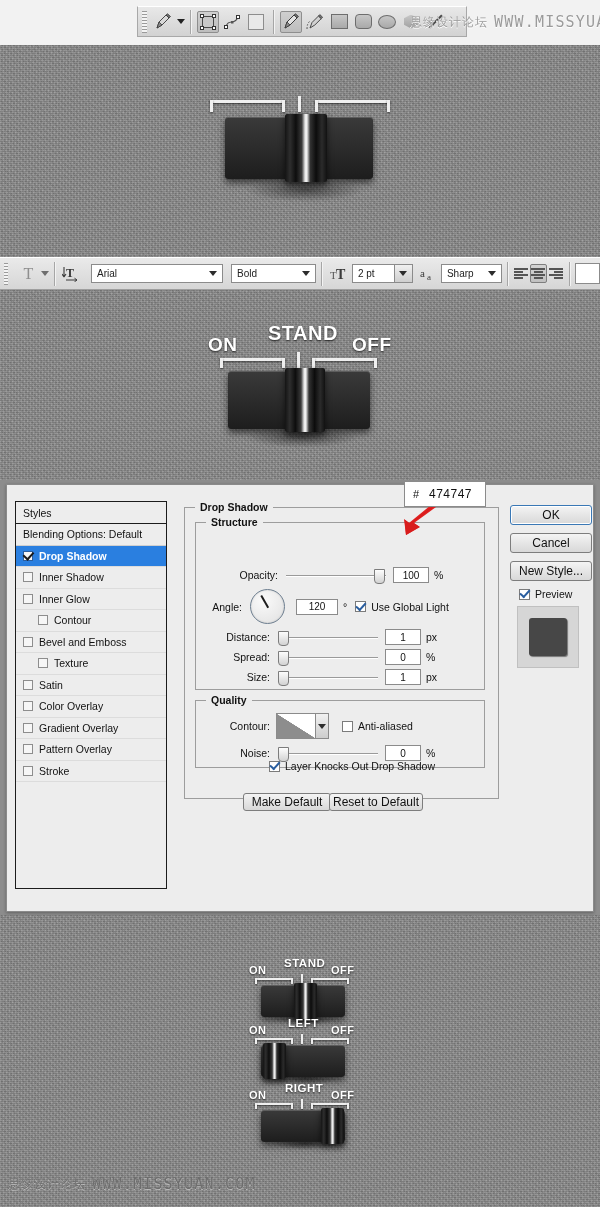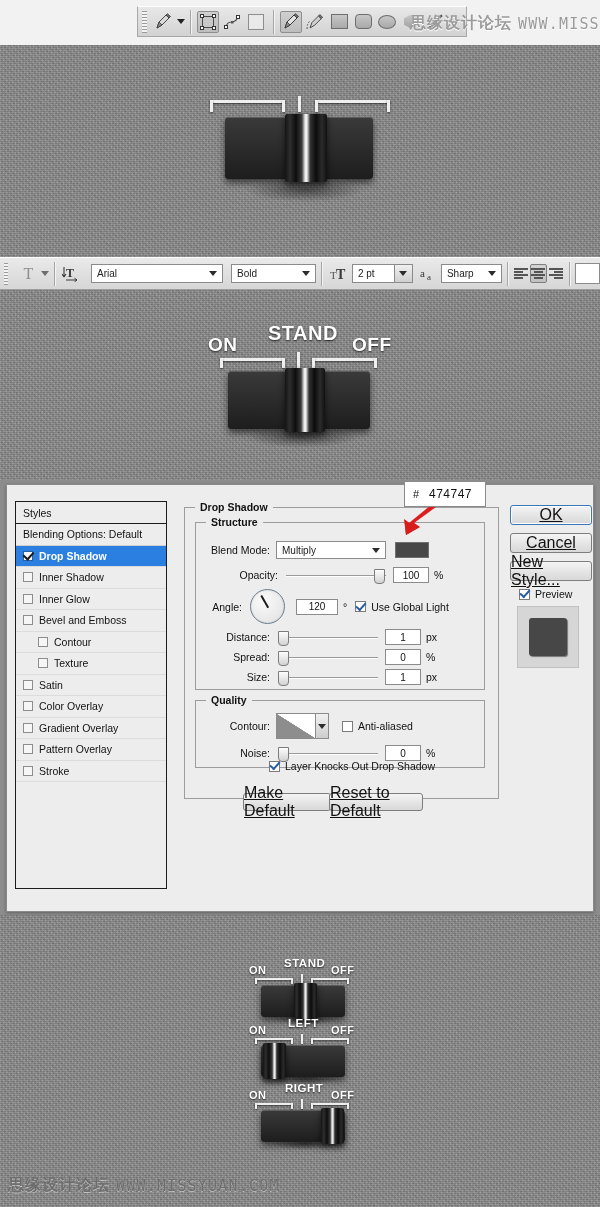--- a/index.html
+++ b/index.html
@@ -51,21 +51,21 @@
   .sh-round{width:15px;height:13px;border-radius:4px;}
   .sh-ell{width:16px;height:12px;border-radius:50%;}
   .sh-poly{width:15px;height:14px;clip-path:polygon(50% 0,100% 28%,100% 72%,50% 100%,0 72%,0 28%);
            border:none;background:linear-gradient(#c7c7c7,#9f9f9f);}
   .sh-line{width:15px;height:15px;position:relative;}
   .sh-line:before{content:"";position:absolute;left:1px;top:13px;width:18px;height:1.5px;
                   background:#4a4a4a;transform:rotate(-45deg);transform-origin:left center;}
   
   .wm{position:absolute;display:flex;align-items:center;gap:6px;
       font-family:"DejaVu Sans", sans-serif;white-space:nowrap;}
-  .wm-cn{font-size:16px;letter-spacing:1px;font-weight:bold;}
+  .wm-cn{font-size:12px;letter-spacing:1px;font-weight:normal;}
   .wm-url{font-size:15px;letter-spacing:1.2px;font-family:"DejaVu Sans Mono",monospace;}
   #wm-top{left:410px;top:13px;color:#9b9b9b;text-shadow:0 1px 0 #fff;}
   #wm-bottom{left:8px;top:1184px;color:#6d6d6d;text-shadow:0 1px 0 rgba(255,255,255,.45);}
   
   #sec-scene1{position:absolute;left:0;top:45px;width:600px;height:212px;}
   #sec-scene2{position:absolute;left:0;top:290px;width:600px;height:190px;}
   #sec-scene3{position:absolute;left:0;top:915px;width:600px;height:292px;}
   .sw-wrap{position:absolute;}
   .sw-label{position:absolute;font-weight:bold;color:#fff;
             font-family:"Liberation Sans",sans-serif;
@@ -152,22 +152,22 @@
   .chk.checked:after{content:"";width:4px;height:8px;border:solid #2a5ea0;
        border-width:0 2px 2px 0;transform:rotate(42deg) translate(-1px,-1px);}
   .contour-sw{width:40px;height:26px;background:#fff;border:1px solid #8b8b8b;
       position:relative;box-sizing:border-box;overflow:hidden;}
   .contour-sw:after{content:"";position:absolute;inset:0;
       background:linear-gradient(to top right,#8d8d8d 0 49.5%,#fff 50.5% 100%);}
   .contour-dd{width:13px;height:26px;background:linear-gradient(#f1f1f1,#cdcdcd);
       border:1px solid #8b8b8b;border-left:none;box-sizing:border-box;
       display:flex;align-items:center;justify-content:center;}
   .dlg-btn{background:linear-gradient(#f4f4f4,#d8d8d8);border:1px solid #7d7d7d;
-      border-radius:3px;font-size:16px;color:#111;display:flex;
-      align-items:center;justify-content:center;box-sizing:border-box;text-decoration:underline;}
+      border-radius:3px;font-size:12px;color:#111;display:flex;
+      align-items:center;justify-content:center;box-sizing:border-box;}
   #btn-ok{position:absolute;left:503px;top:20px;width:82px;height:20px;
       border:1px solid #3a78b5;box-shadow:inset 0 0 0 1px #fff;}
   #btn-cancel{position:absolute;left:503px;top:48px;width:82px;height:20px;}
   #btn-newstyle{position:absolute;left:503px;top:76px;width:82px;height:20px;}
   #preview-chk{position:absolute;left:512px;top:103px;display:flex;align-items:center;
       font-size:10.5px;color:#111;gap:5px;}
   #preview-box{position:absolute;left:510px;top:121px;width:62px;height:62px;
       background:#d6d6d6;border:1px solid #c0c0c0;box-sizing:border-box;
       display:flex;align-items:center;justify-content:center;}
   #preview-box .sq{width:38px;height:38px;background:#474747;border-radius:3px;
@@ -406,27 +406,27 @@
       <span>Drop Shadow</span>
     </div>
     <div class="style-row">
       <span class="cb"></span>
       <span>Inner Shadow</span>
     </div>
     <div class="style-row">
       <span class="cb"></span>
       <span>Inner Glow</span>
     </div>
+    <div class="style-row sub">
+      <span class="cb"></span>
+      <span>Contour</span>
+    </div>
     <div class="style-row">
       <span class="cb"></span>
       <span>Bevel and Emboss</span>
-    </div>
-    <div class="style-row sub">
-      <span class="cb"></span>
-      <span>Contour</span>
     </div>
     <div class="style-row sub">
       <span class="cb"></span>
       <span>Texture</span>
     </div>
     <div class="style-row">
       <span class="cb"></span>
       <span>Satin</span>
     </div>
     <div class="style-row">
@@ -446,30 +446,20 @@
       <span>Stroke</span>
     </div>
   </div>
 
   <div class="fs" id="fs-dropshadow">
     <span class="fs-title">Drop Shadow</span>
 
     <div class="fs" id="fs-structure">
       <span class="fs-title">Structure</span>
 
-      <div class="row" style="left:0;top:18px;width:278px;">
-        <span class="lbl" style="width:74px;">Blend Mode:</span>
-        <div class="txt-combo" style="width:110px;height:18px;margin-left:6px;">
-          <span>Multiply</span>
-          <span class="dd">
-              <span class="dd-tri"></span>
-            </span>
-        </div>
-        <div class="blend-swatch" style="margin-left:9px;"></div>
-      </div>
 
       <div class="row" style="left:8px;top:44px;width:278px;">
         <span class="lbl" style="width:74px;">Opacity:</span>
         <div class="slider" style="width:100px;margin-left:8px;">
           <div class="track"></div>
             <div class="thumb" style="left:88px;"></div>
         </div>
         <div class="num-in" style="width:36px;margin-left:7px;">100</div>
         <span class="unit">%</span>
       </div>

